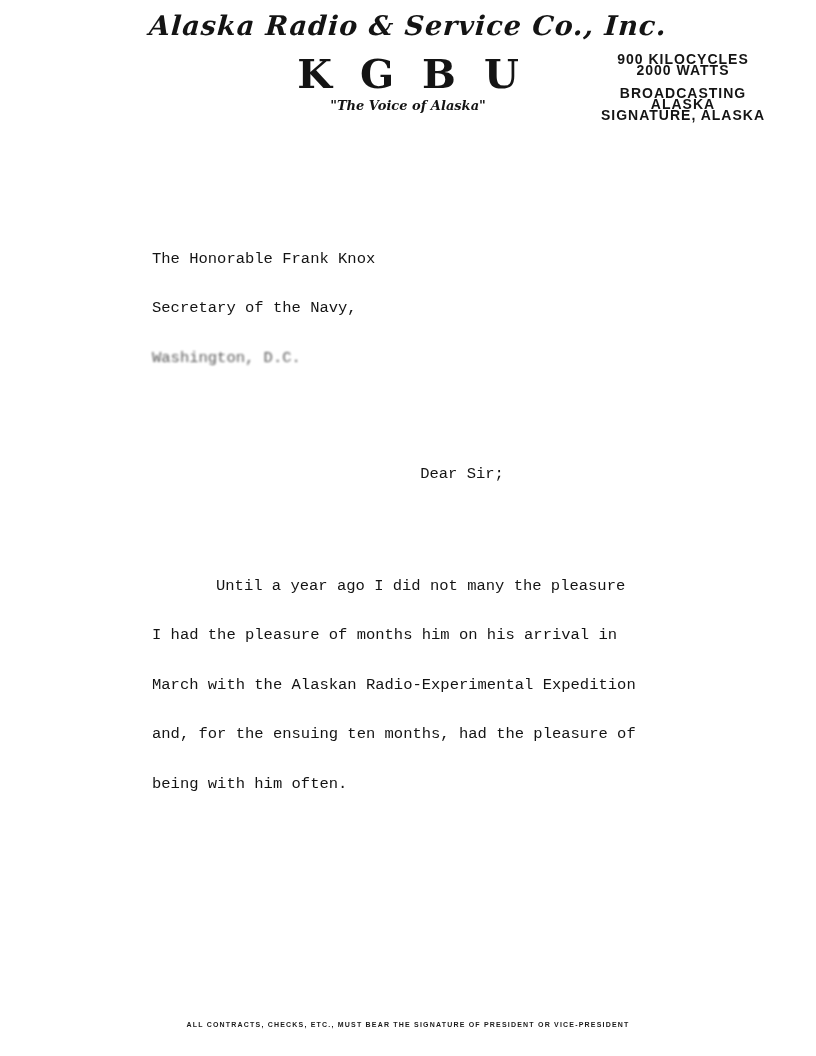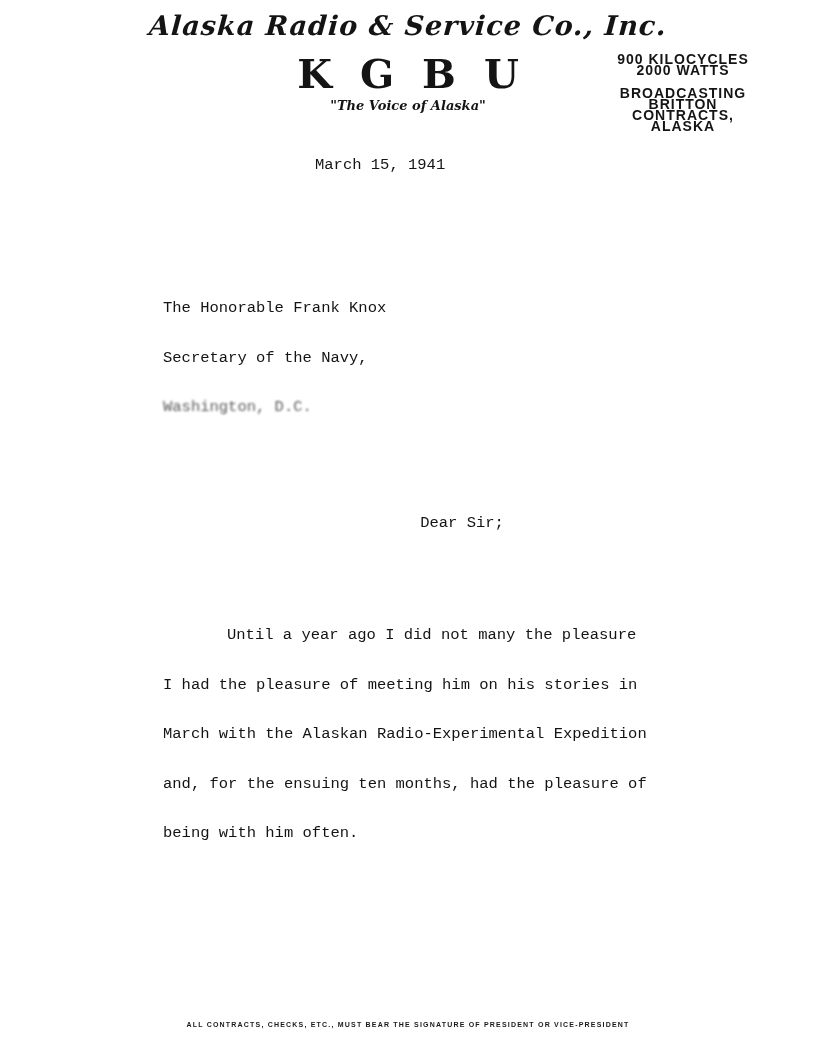--- a/index.html
+++ b/index.html
@@ -58,21 +58,21 @@
     position:absolute;top:124px;left:152px;width:620px;
     font-family:"Liberation Mono","DejaVu Sans Mono",monospace;
     font-size:15.5px;line-height:16.5px;
     white-space:pre;
   }
   .date-line{margin-left:163px;}
   .recipient{margin-top:44px;}
   .smudge{filter:blur(0.9px);opacity:0.72;}
   .salutation{margin-top:17px;text-align:center;}
   .para{margin-top:13px;}
-  .line{white-space:pre;margin-left:11px;}
+  .line{white-space:pre;}
   .first{text-indent:64px;}
 
   
   .footer{
     position:absolute;top:1021px;left:0;width:100%;
     text-align:center;
     font-family:"Liberation Sans",sans-serif;
     font-weight:bold;font-size:7px;letter-spacing:1.2px;
     color:#1a1a1a;
   }
@@ -89,39 +89,38 @@
     <div class="callsign">KGBU</div>
     <div class="slogan">"The Voice of Alaska"</div>
   </div>
 
   <div class="station-info">
     <div class="group">
       <div>900 KILOCYCLES</div>
       <div>2000 WATTS</div>
     </div>
     <div class="group">
-      <div>BROADCASTING BRITTON</div>
-      <div>CONTRACTS, ALASKA</div>
+      <div>BROADCASTING ALASKA</div>
+      <div>SIGNATURE, ALASKA</div>
     </div>
   </div>
 
   <div class="letter">
-    <div class="date-line">March 15, 1941</div>
 
     <div class="recipient">
       <div class="line">The Honorable Frank Knox</div>
       <div class="line">Secretary of the Navy,</div>
       <div class="line smudge">Washington, D.C.</div>
     </div>
 
     <div class="salutation">Dear Sir;</div>
 
     <div class="para">
       <div class="line first">Until a year ago I did not many the pleasure</div>
-      <div class="line">I had the pleasure of meeting him on his stories in</div>
+      <div class="line">I had the pleasure of months him on his arrival in</div>
       <div class="line">March with the Alaskan Radio-Experimental Expedition</div>
       <div class="line">and, for the ensuing ten months, had the pleasure of</div>
       <div class="line">being with him often.</div>
     </div>
 
     <div class="para">
       
       
       
       

